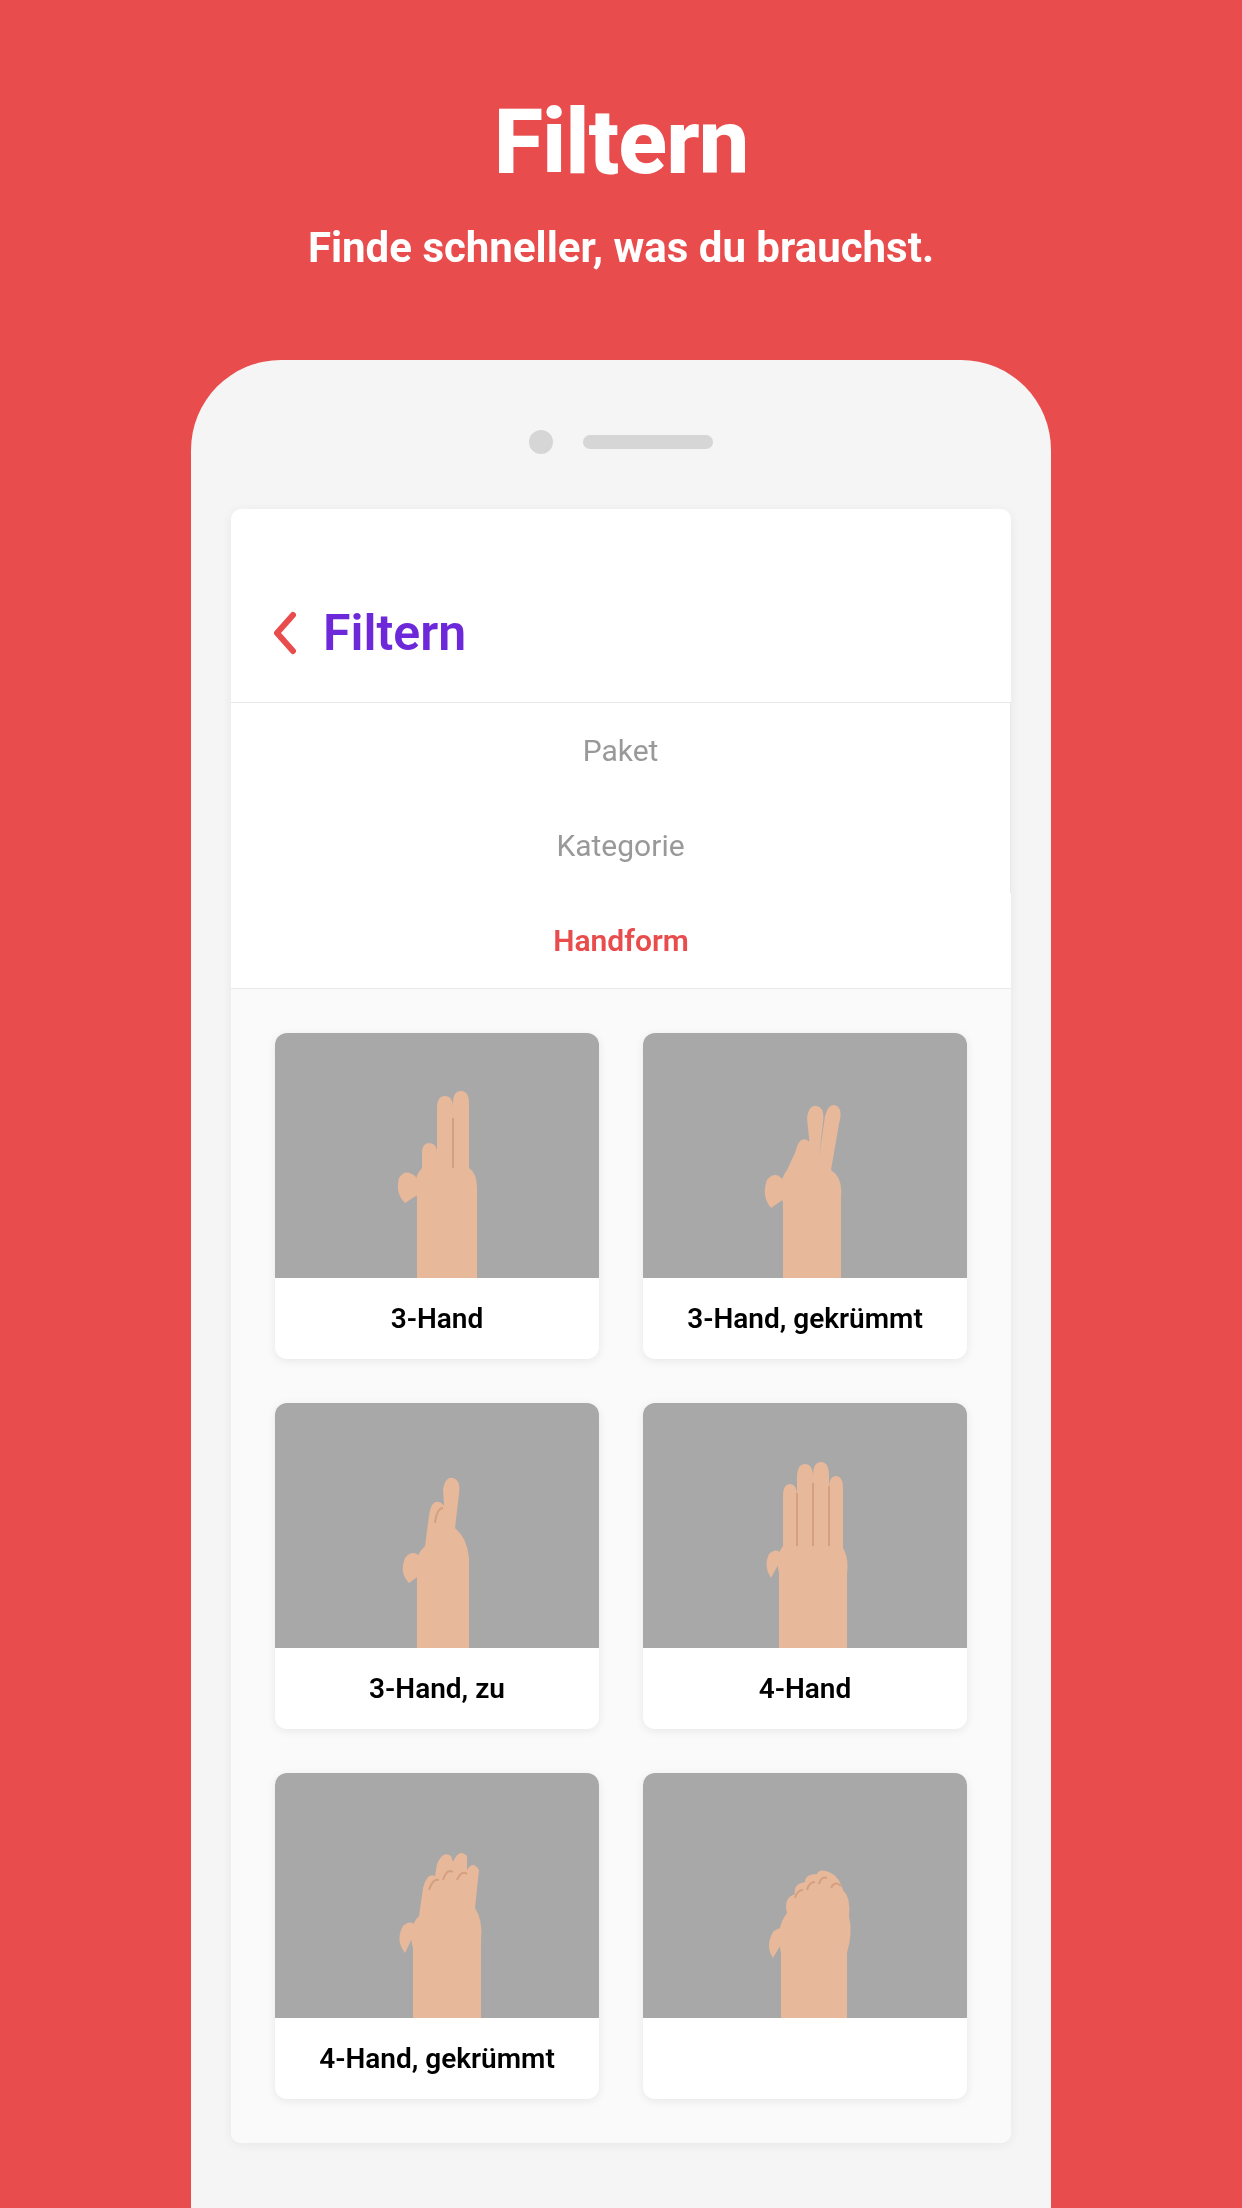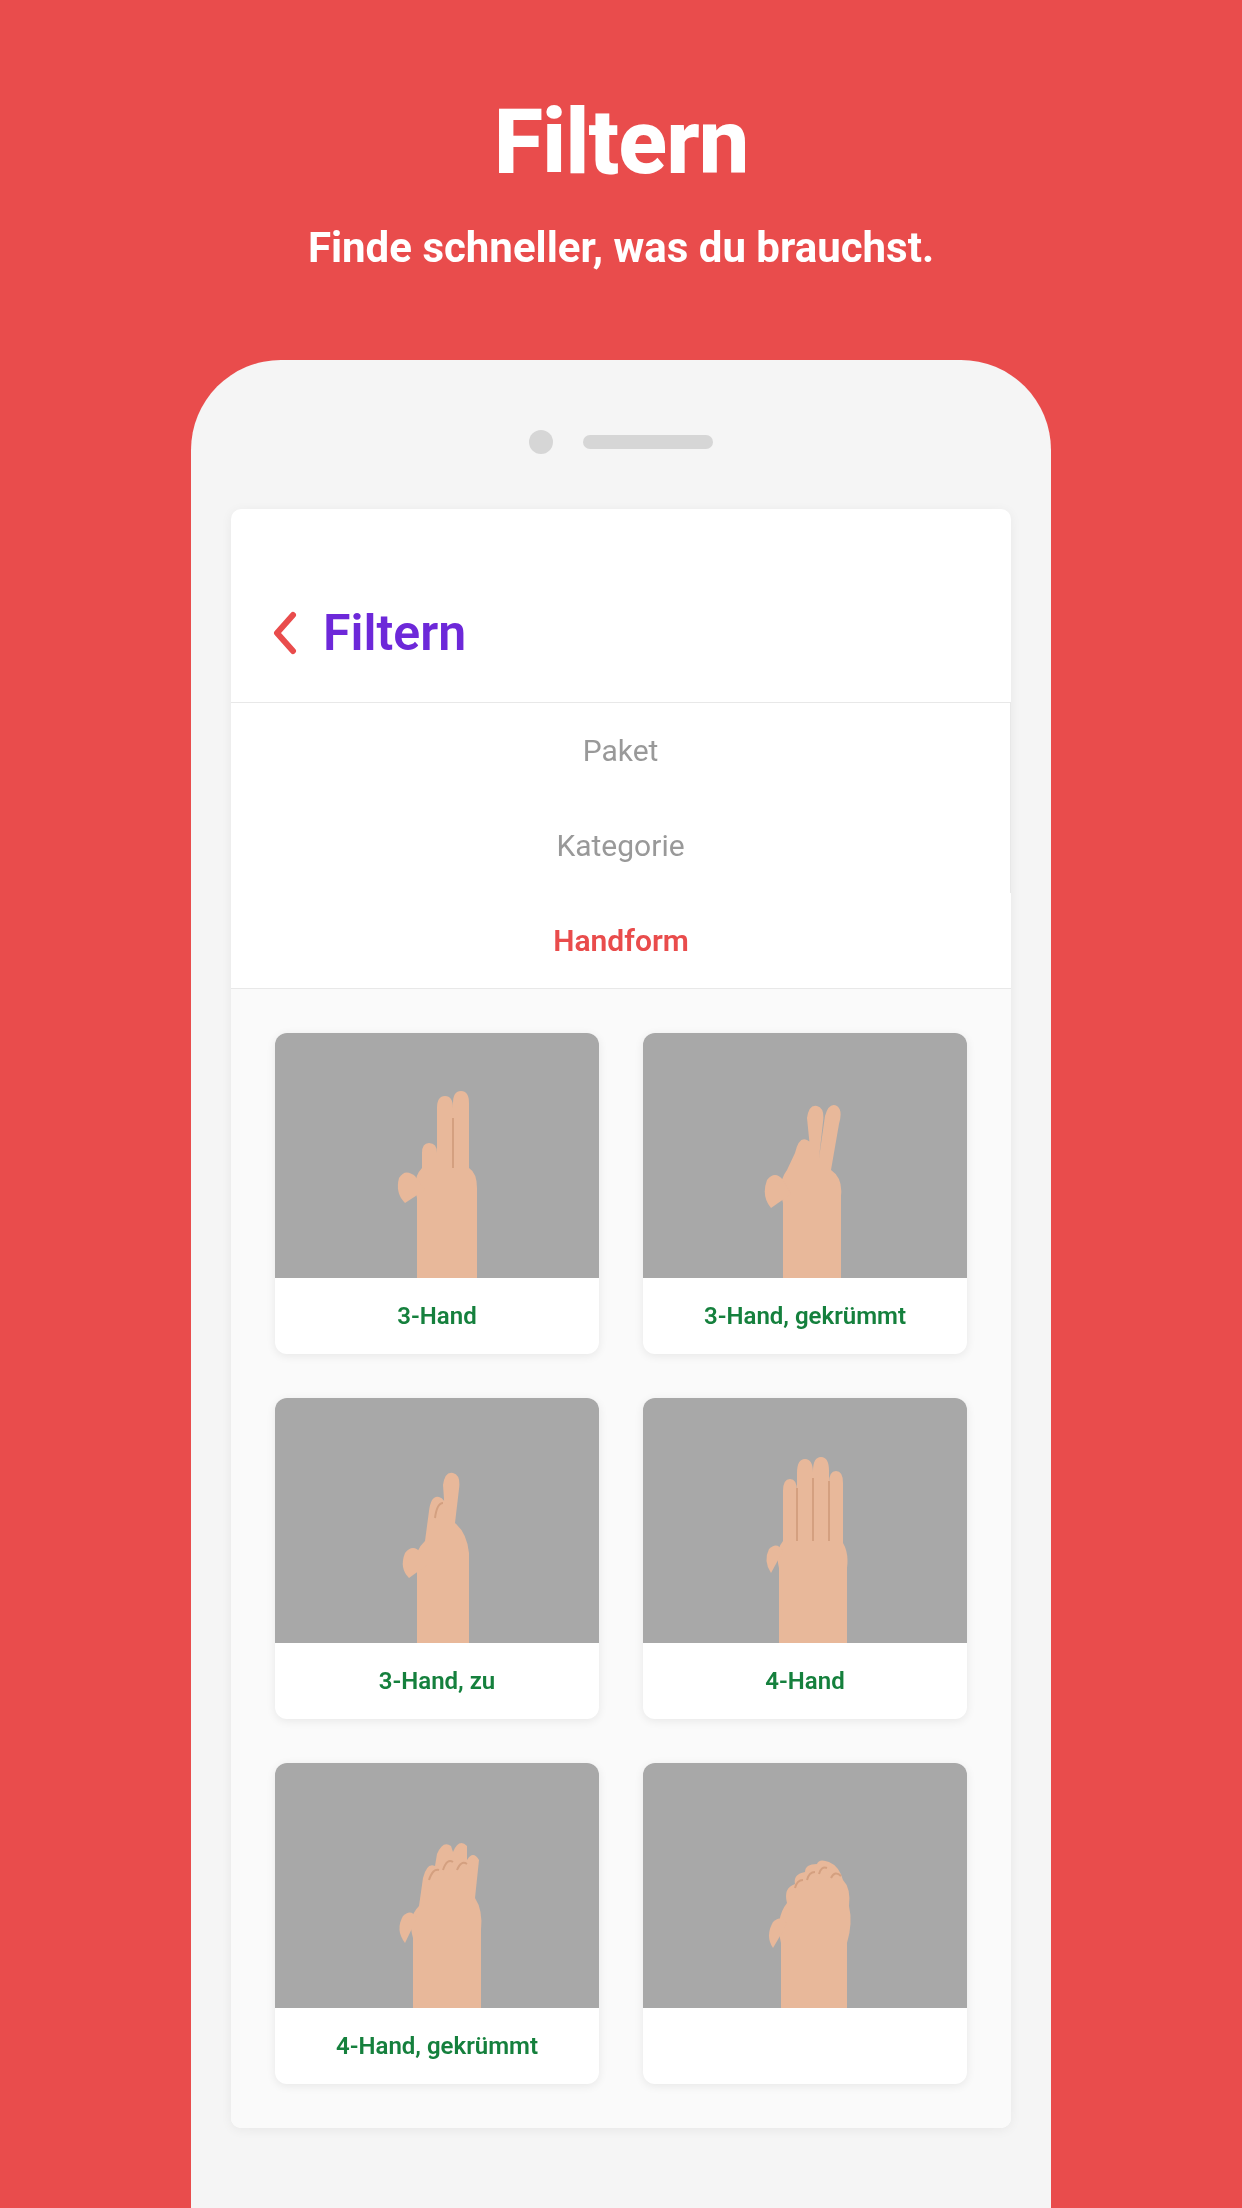--- a/index.html
+++ b/index.html
@@ -118,23 +118,23 @@
       height: 245px;
       background: #a8a8a8;
       display: flex;
       align-items: flex-end;
       justify-content: center;
       overflow: hidden;
     }
     .card-label {
       text-align: center;
       padding: 24px 10px;
-      font-size: 24px;
+      font-size: 28px;
       font-weight: 600;
-      color: #15803d;
+      color: #000000;
     }
     
     .hand-svg { width: 160px; height: 220px; }
   </style>
 </head>
 <body>
 
 <div class="promo-header">
   <div class="promo-title">Filtern</div>
   <div class="promo-subtitle">Finde schneller, was du brauchst.</div>

